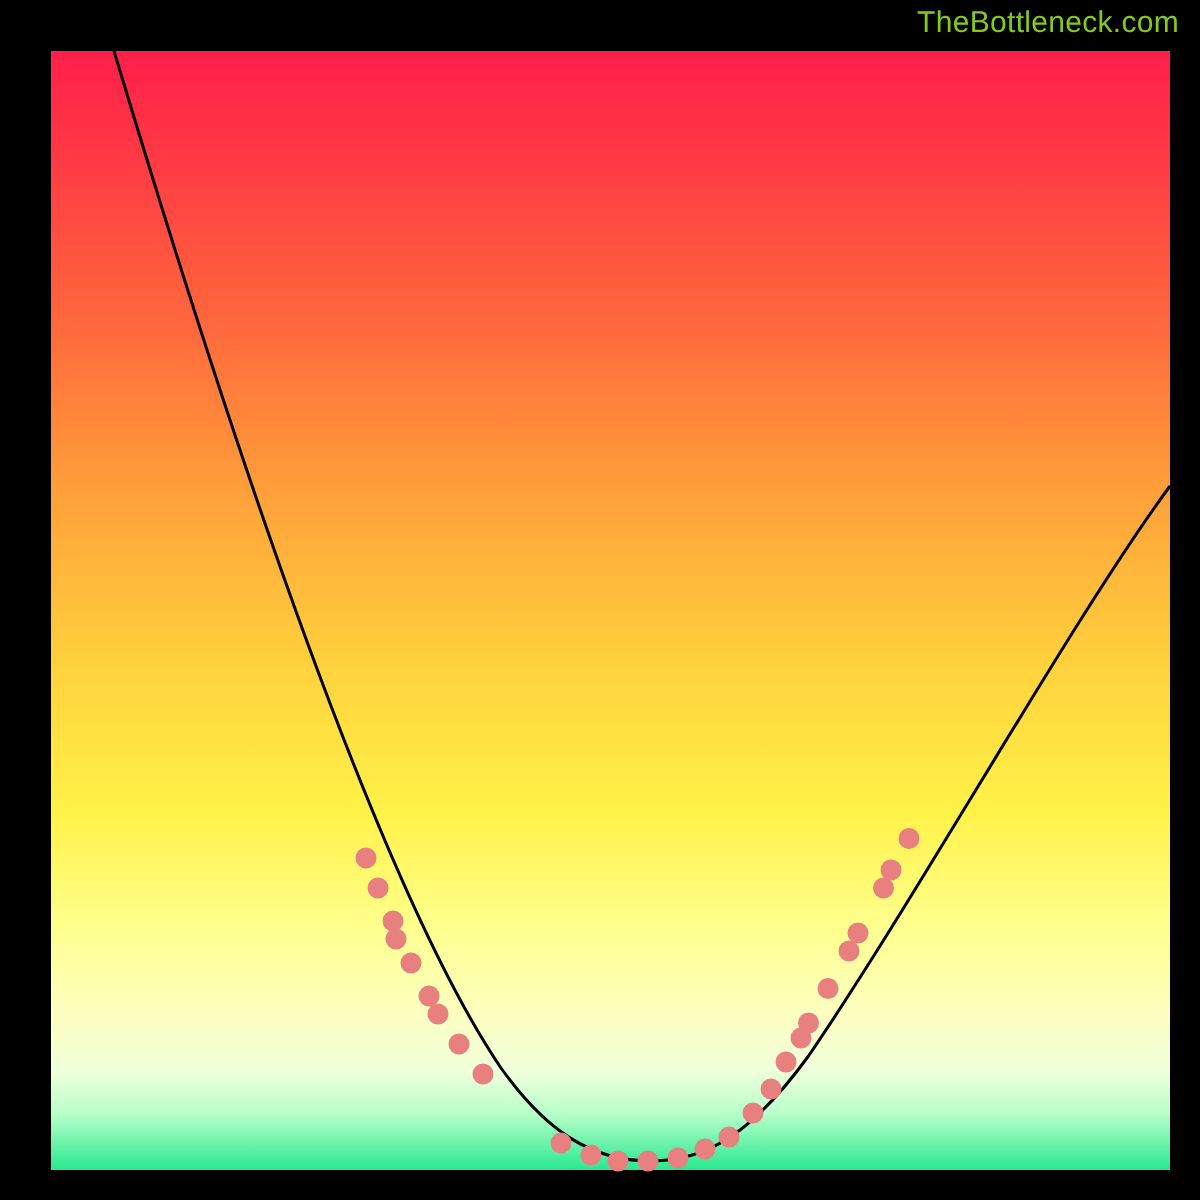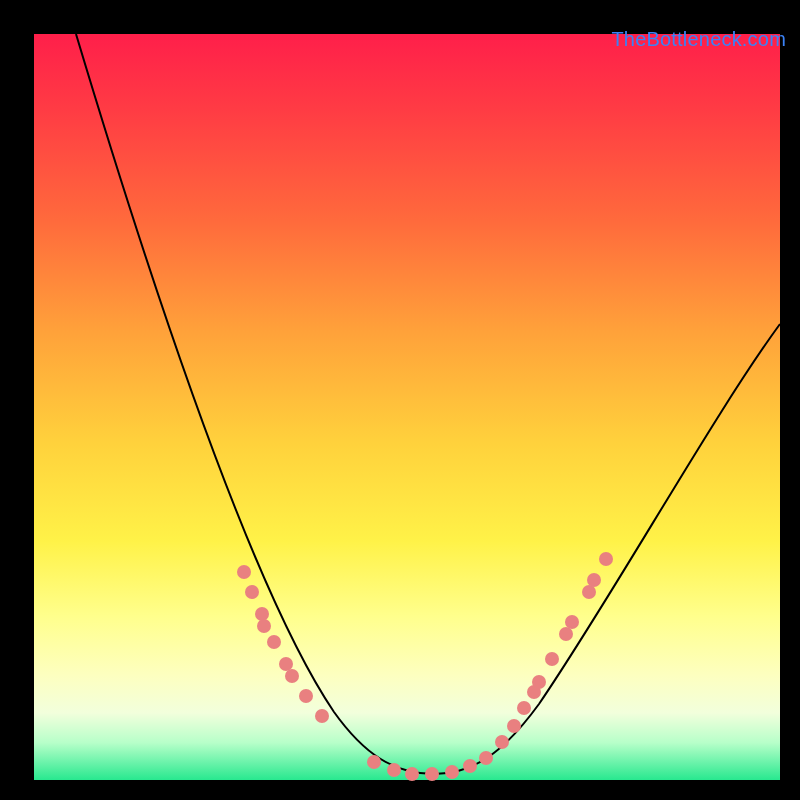--- a/index.html
+++ b/index.html
@@ -38,26 +38,25 @@
       #fdffc0 86%,
       #f2ffdc 91%,
       #b7ffc9 95%,
       #28e88f 100%
     );
   }
   .watermark {
     position: absolute;
     top: 4px;
     right: 14px;
-    color: #3b82f6;
+    color: #84cc16;
     font-size: 20px;
     font-weight: 500;
     font-family: Arial, sans-serif;
     letter-spacing: 0.2px;
-    margin-top: 24px;
   }
   svg.overlay {
     position: absolute;
     left: 34px;
     top: 34px;
     width: 746px;
     height: 746px;
     overflow: visible;
   }
 </style>

